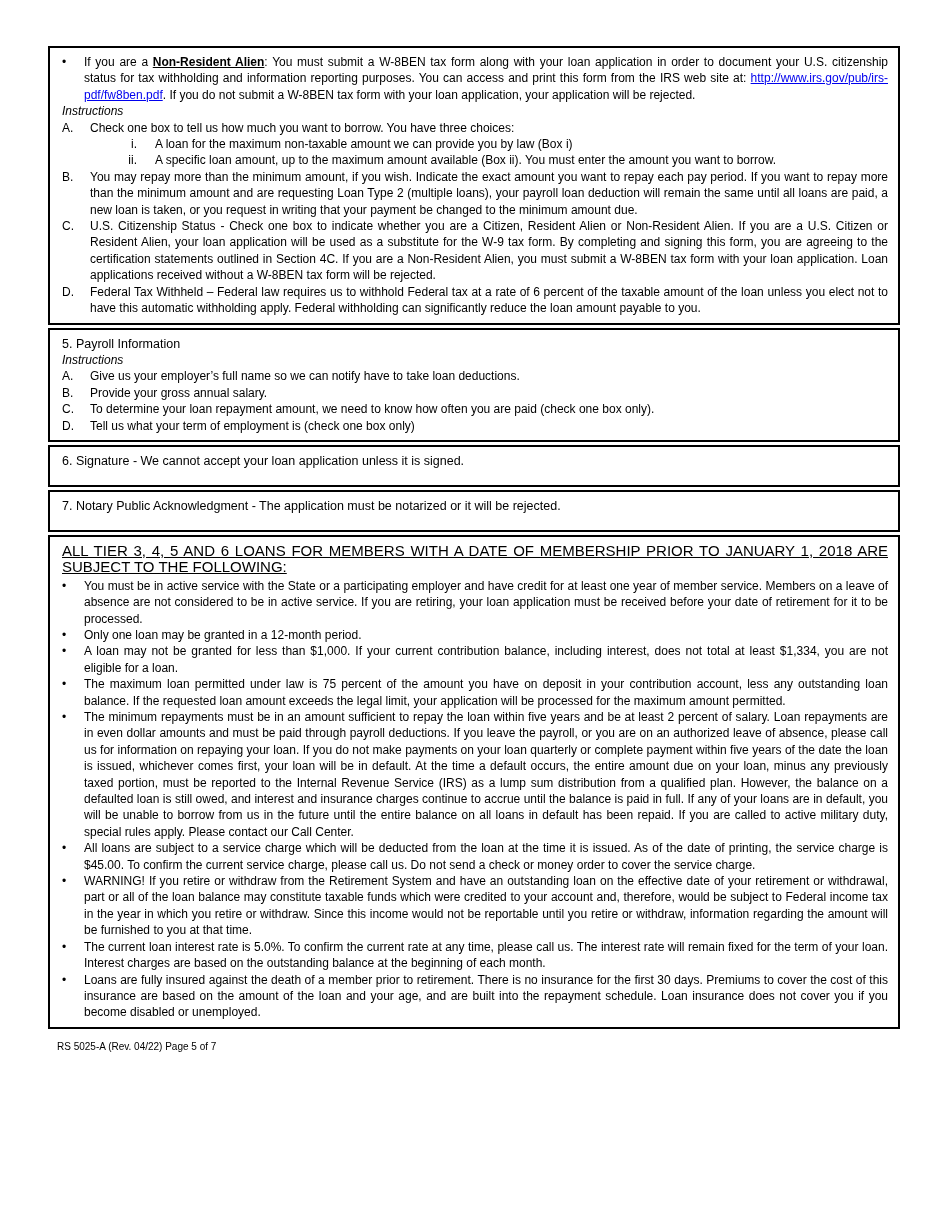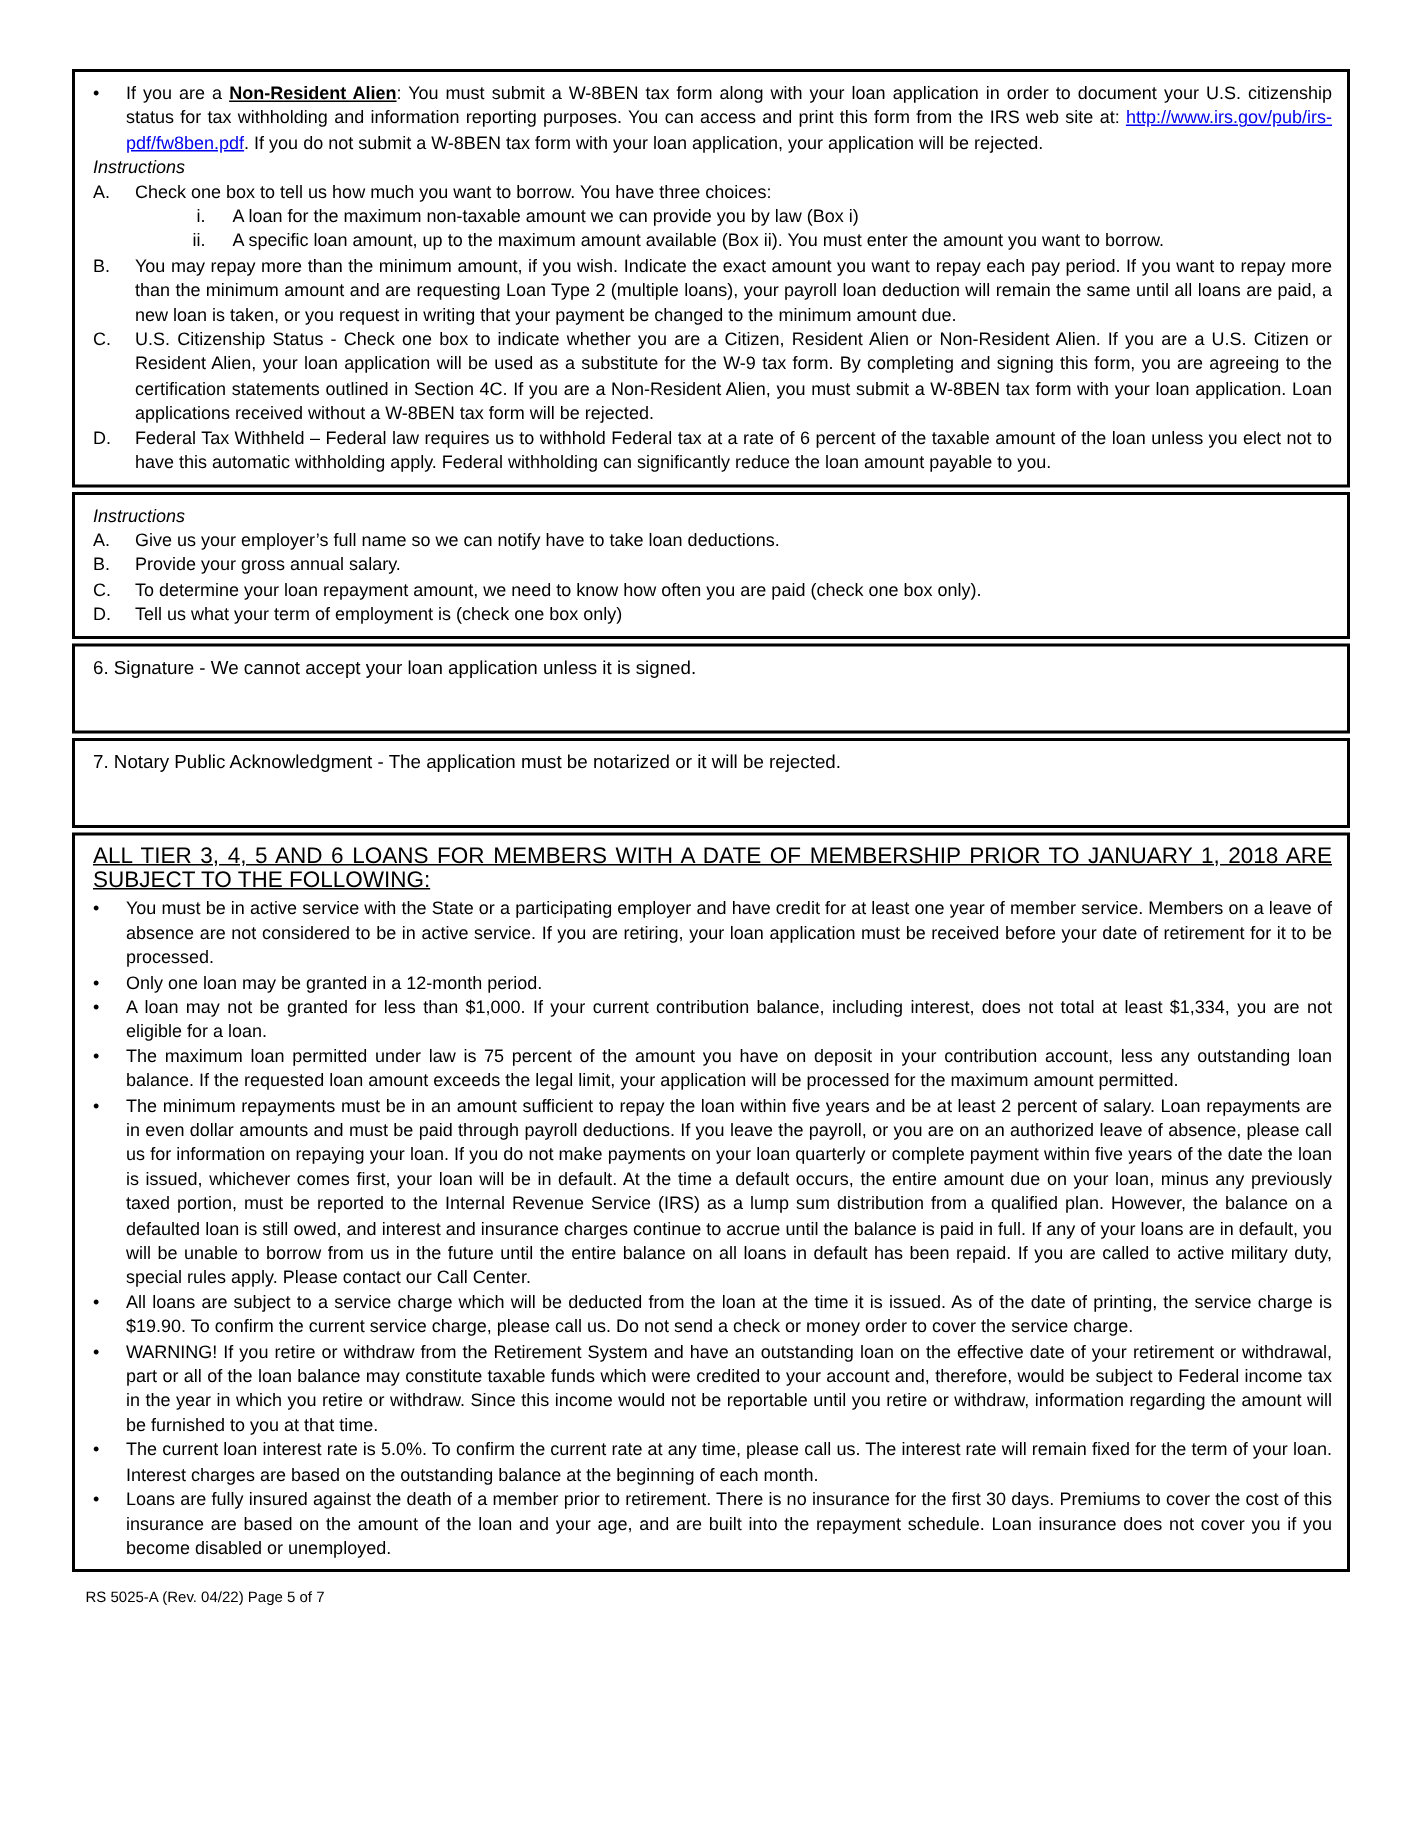--- a/index.html
+++ b/index.html
@@ -19,21 +19,21 @@
   .page {
     padding-top: 46px;
   }
   .box {
     border: 2px solid #000;
     margin: 0 50px 3px 48px;
     padding: 6px 10px 6px 12px;
     box-sizing: border-box;
   }
   .box.short {
-    height: 60px;
+    height: 42px;
   }
   .li { display: flex; }
   .li .marker { flex: 0 0 22px; }
   .li .li-text { flex: 1; text-align: justify; }
   .alpha .marker { flex: 0 0 28px; }
   .sublist { margin-left: 45px; }
   .sublist .marker {
     flex: 0 0 30px;
     text-align: right;
     padding-right: 18px;
@@ -99,20 +99,21 @@
       <span class="marker">C.</span>
       <div class="li-text">U.S. Citizenship Status - Check one box to indicate whether you are a Citizen, Resident Alien or Non-Resident Alien. If you are a U.S. Citizen or Resident Alien, your loan application will be used as a substitute for the W-9 tax form. By completing and signing this form, you are agreeing to the certification statements outlined in Section 4C. If you are a Non-Resident Alien, you must submit a W-8BEN tax form with your loan application. Loan applications received without a W-8BEN tax form will be rejected.</div>
     </div>
     <div class="li alpha">
       <span class="marker">D.</span>
       <div class="li-text">Federal Tax Withheld – Federal law requires us to withhold Federal tax at a rate of 6 percent of the taxable amount of the loan unless you elect not to have this automatic withholding apply. Federal withholding can significantly reduce the loan amount payable to you.</div>
     </div>
   </section>
 
   <section class="box">
+    <div class="section-title">5. Payroll Information</div>
     <div class="italic">Instructions</div>
     <div class="li alpha">
       <span class="marker">A.</span>
       <div class="li-text">Give us your employer’s full name so we can notify have to take loan deductions.</div>
     </div>
     <div class="li alpha">
       <span class="marker">B.</span>
       <div class="li-text">Provide your gross annual salary.</div>
     </div>
     <div class="li alpha">
@@ -151,21 +152,21 @@
     <div class="li">
       <span class="marker">•</span>
       <div class="li-text">The maximum loan permitted under law is 75 percent of the amount you have on deposit in your contribution account, less any outstanding loan balance. If the requested loan amount exceeds the legal limit, your application will be processed for the maximum amount permitted.</div>
     </div>
     <div class="li">
       <span class="marker">•</span>
       <div class="li-text">The minimum repayments must be in an amount sufficient to repay the loan within five years and be at least 2 percent of salary. Loan repayments are in even dollar amounts and must be paid through payroll deductions. If you leave the payroll, or you are on an authorized leave of absence, please call us for information on repaying your loan. If you do not make payments on your loan quarterly or complete payment within five years of the date the loan is issued, whichever comes first, your loan will be in default. At the time a default occurs, the entire amount due on your loan, minus any previously taxed portion, must be reported to the Internal Revenue Service (IRS) as a lump sum distribution from a qualified plan. However, the balance on a defaulted loan is still owed, and interest and insurance charges continue to accrue until the balance is paid in full. If any of your loans are in default, you will be unable to borrow from us in the future until the entire balance on all loans in default has been repaid. If you are called to active military duty, special rules apply. Please contact our Call Center.</div>
     </div>
     <div class="li">
       <span class="marker">•</span>
-      <div class="li-text">All loans are subject to a service charge which will be deducted from the loan at the time it is issued. As of the date of printing, the service charge is $19.90. To confirm the current service charge, please call us. Do not send a check or money order to cover the service charge.</div>
+      <div class="li-text">All loans are subject to a service charge which will be deducted from the loan at the time it is issued. As of the date of printing, the service charge is $45.00. To confirm the current service charge, please call us. Do not send a check or money order to cover the service charge.</div>
     </div>
     <div class="li">
       <span class="marker">•</span>
       <div class="li-text">WARNING! If you retire or withdraw from the Retirement System and have an outstanding loan on the effective date of your retirement or withdrawal, part or all of the loan balance may constitute taxable funds which were credited to your account and, therefore, would be subject to Federal income tax in the year in which you retire or withdraw. Since this income would not be reportable until you retire or withdraw, information regarding the amount will be furnished to you at that time.</div>
     </div>
     <div class="li">
       <span class="marker">•</span>
       <div class="li-text">The current loan interest rate is 5.0%. To confirm the current rate at any time, please call us. The interest rate will remain fixed for the term of your loan. Interest charges are based on the outstanding balance at the beginning of each month.</div>
     </div>
     <div class="li">

